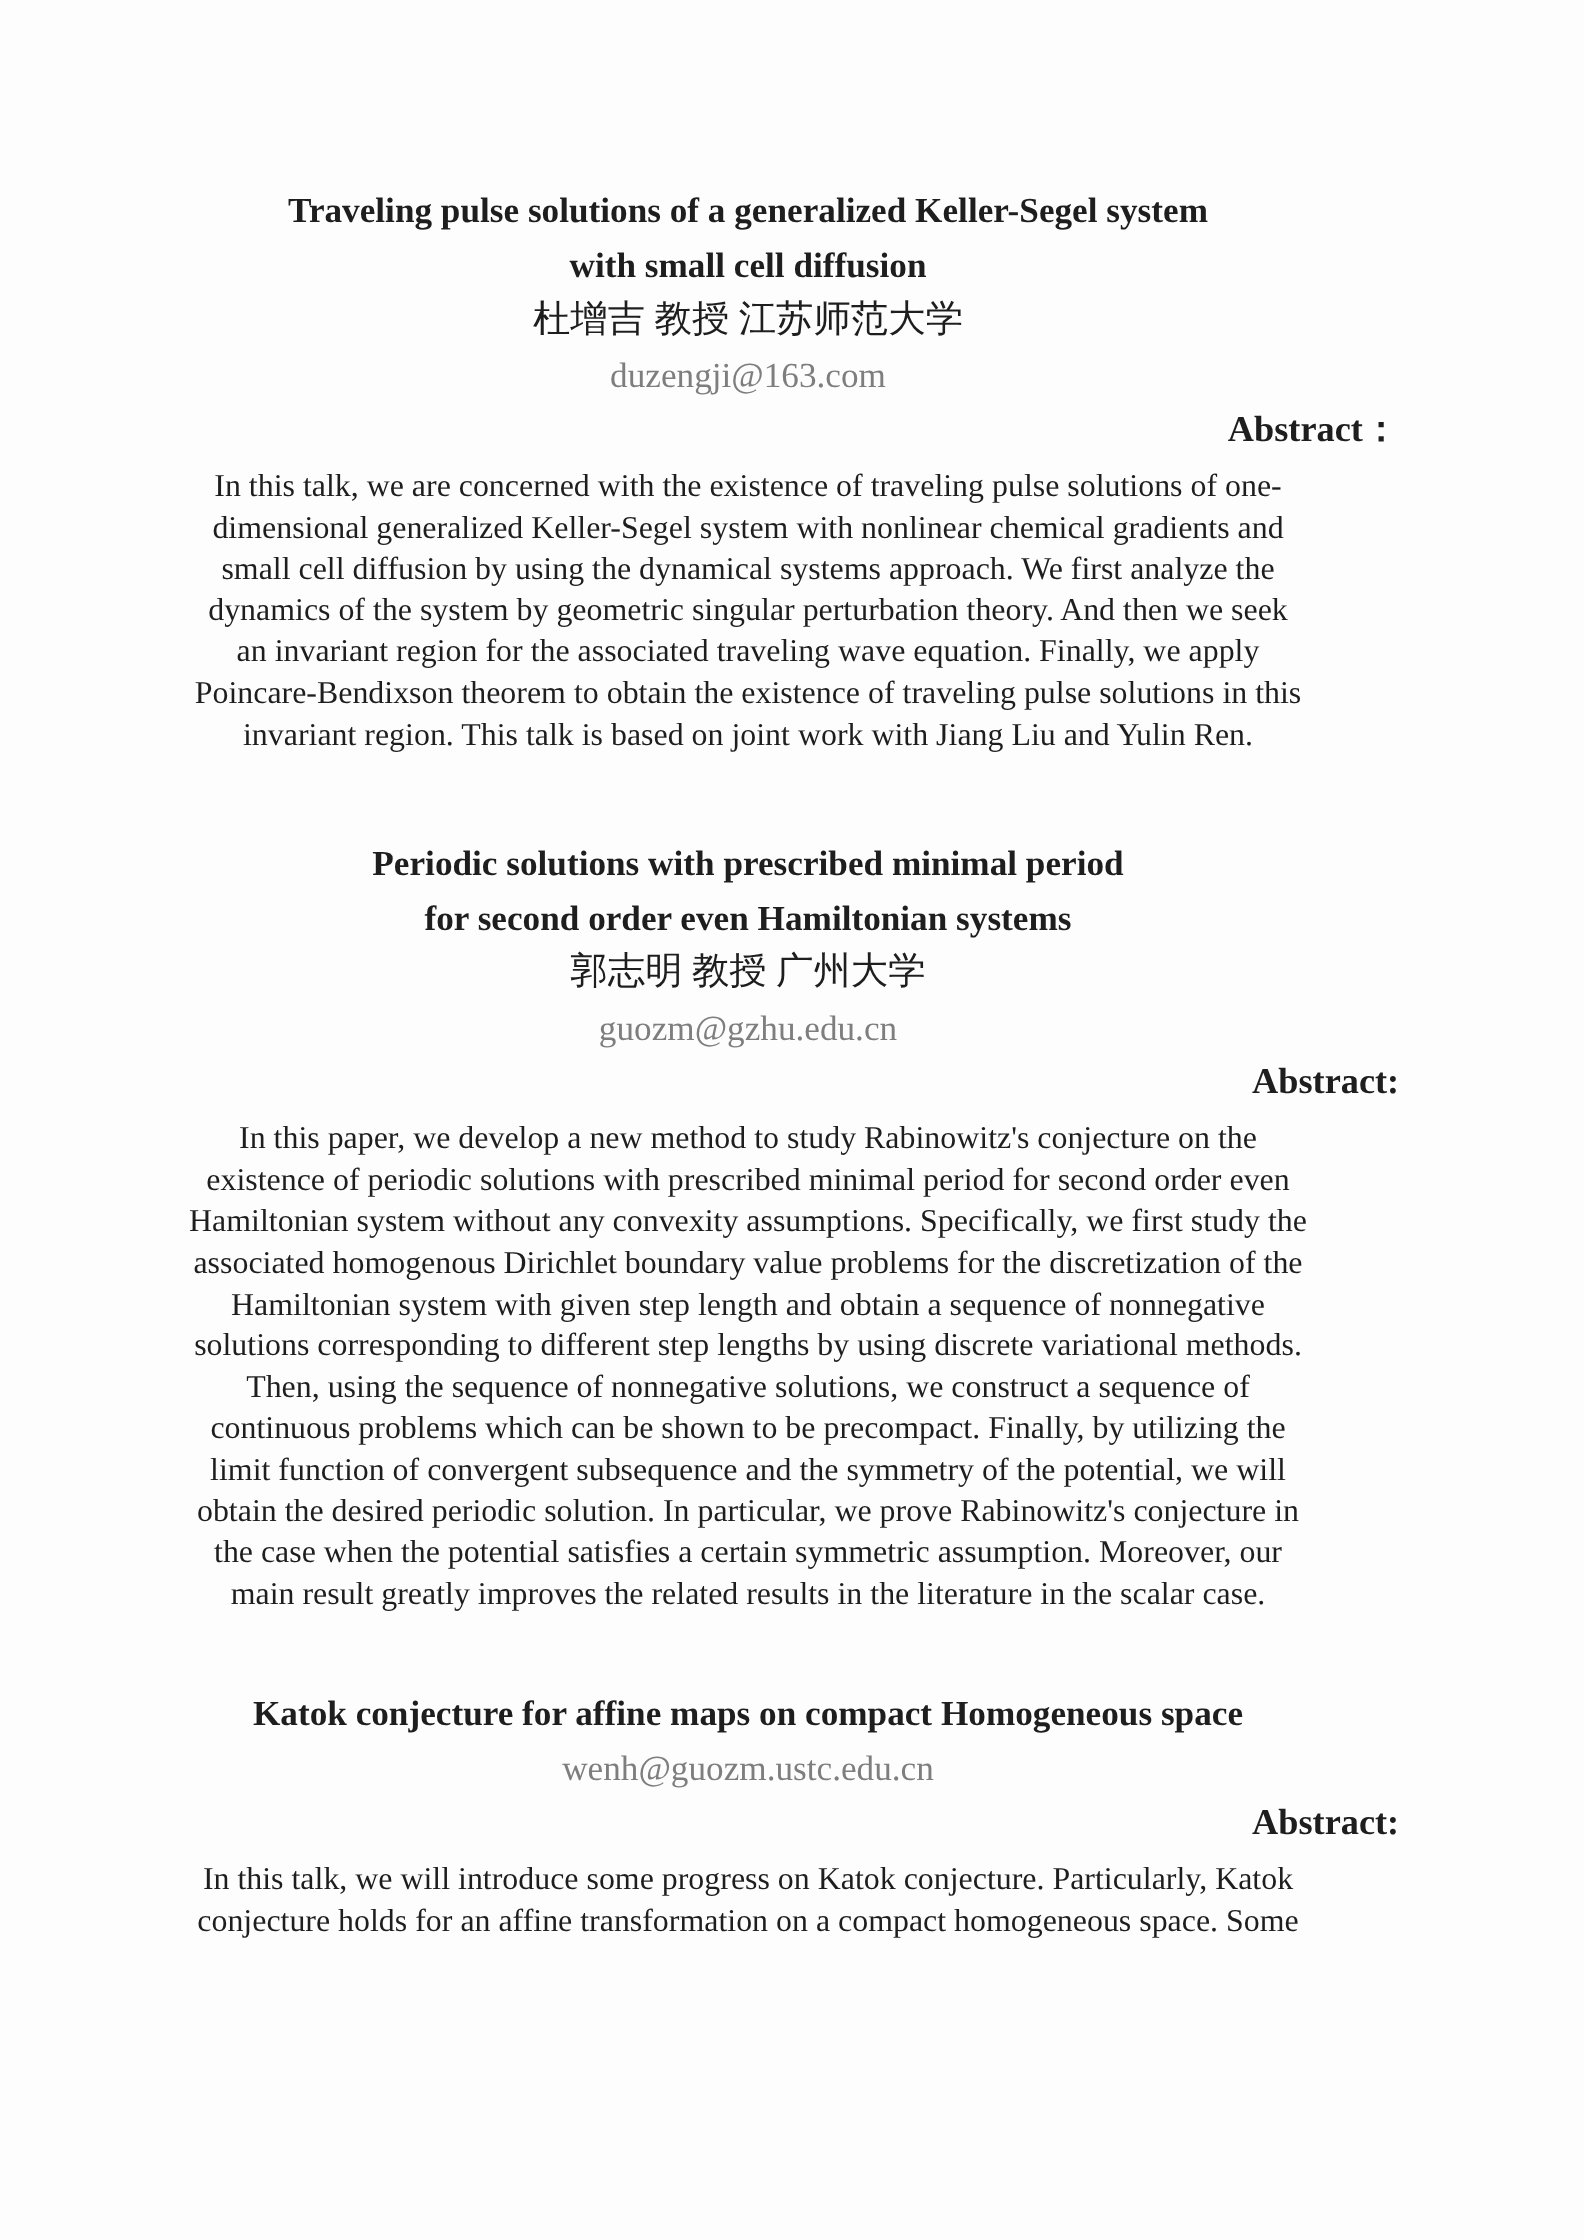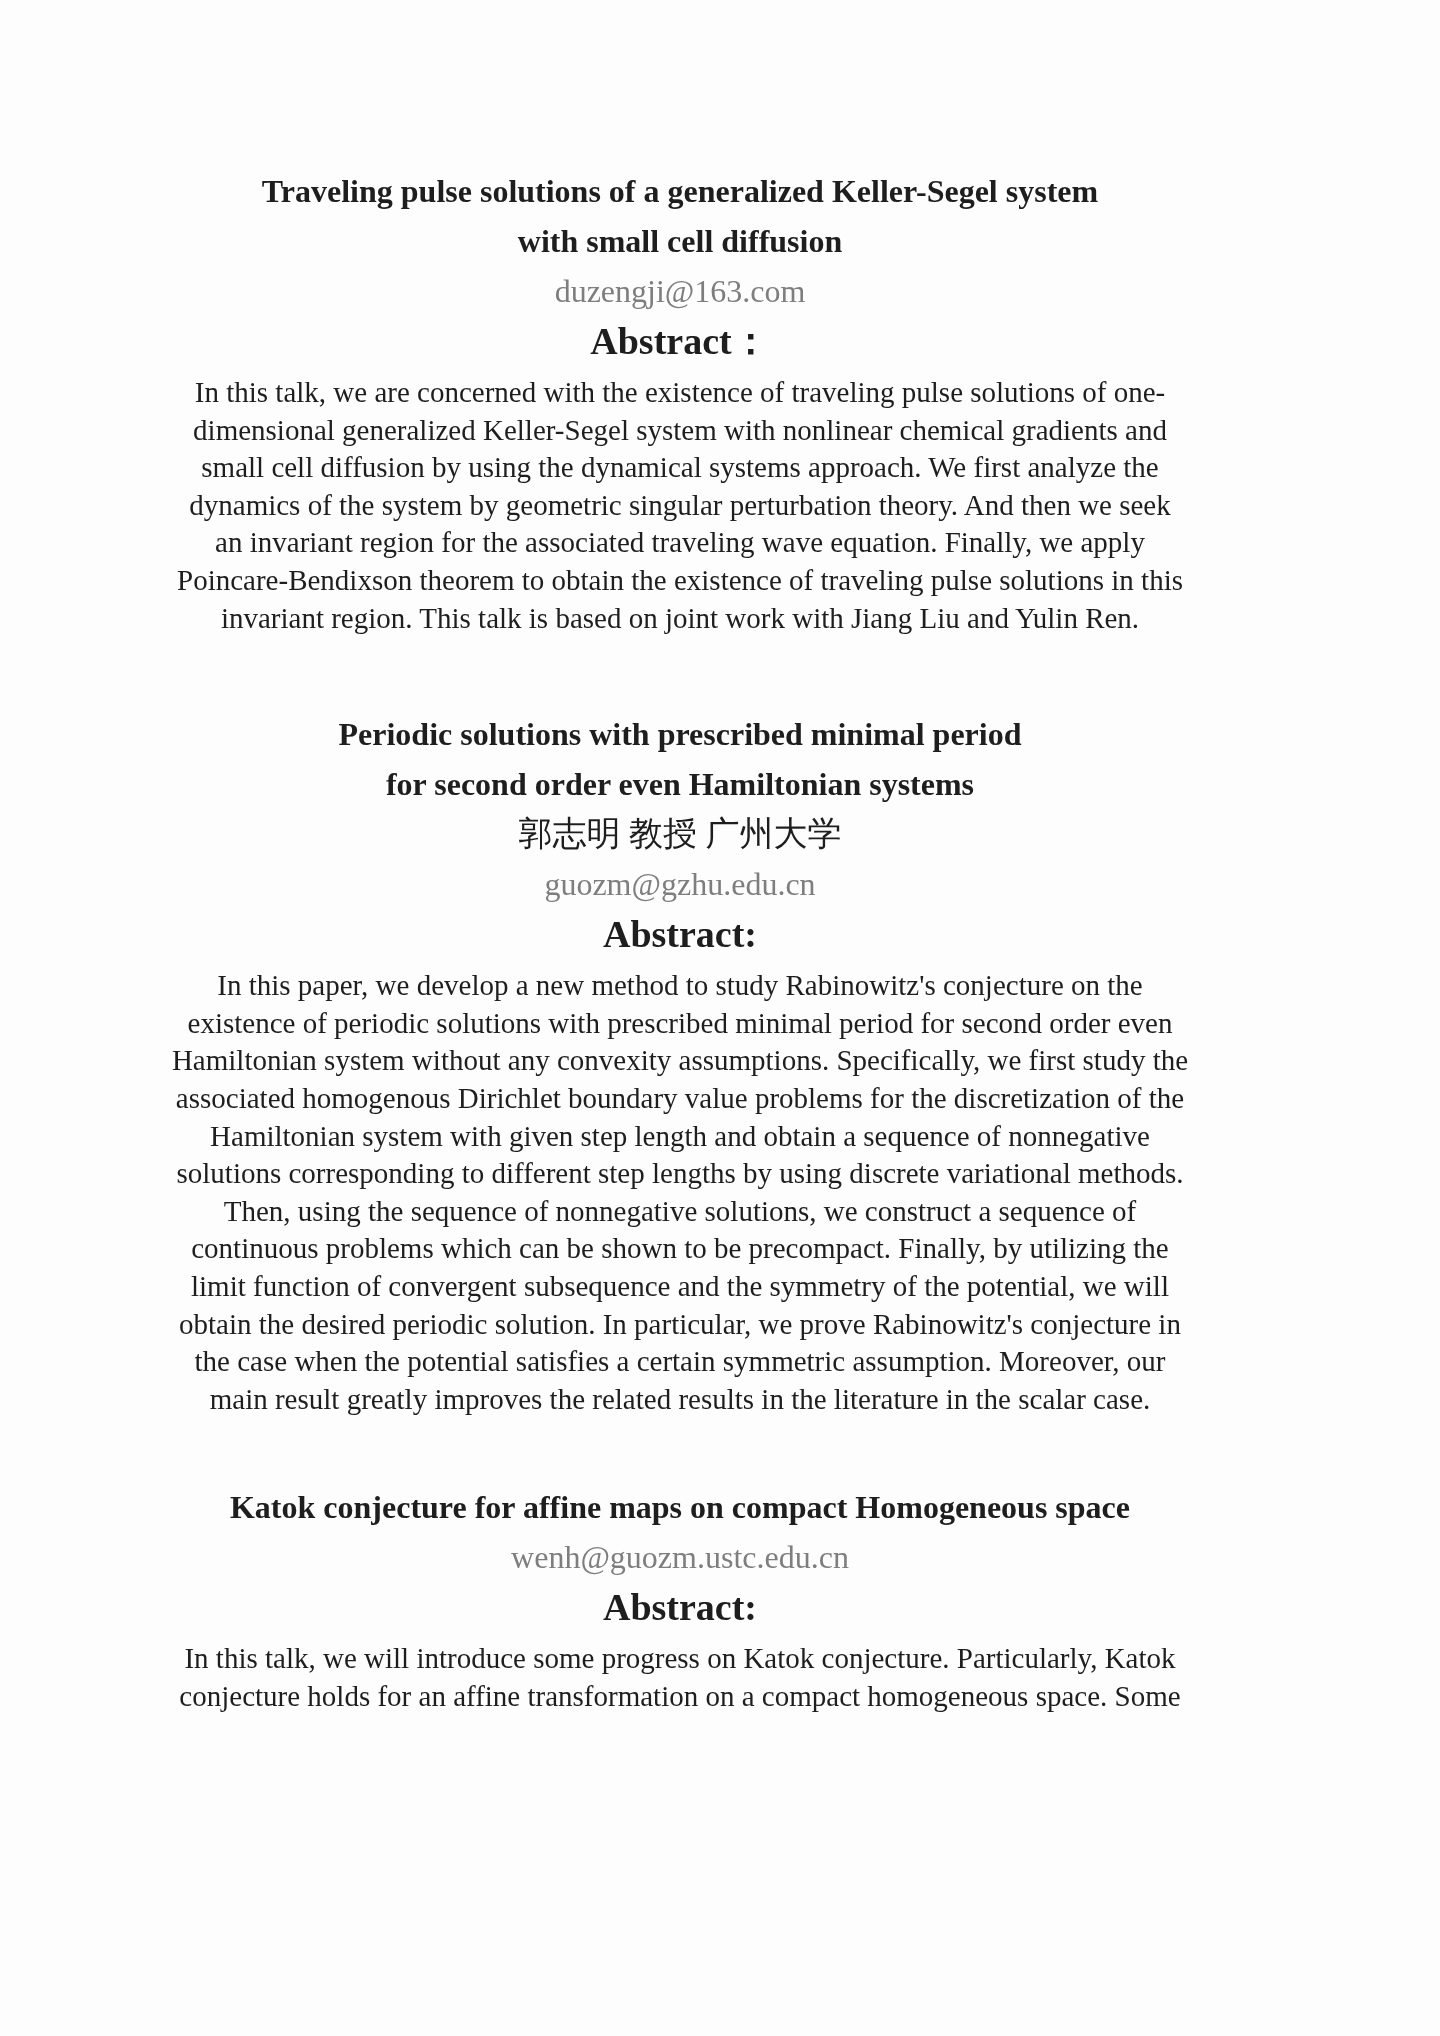--- a/index.html
+++ b/index.html
@@ -36,43 +36,44 @@
     white-space: nowrap;
   }
   .email {
     font-size: 32px;
     line-height: 50px;
     text-align: center;
     color: #7e7e7e;
     white-space: nowrap;
   }
   .abs-label {
-    font-size: 38px;
+    font-size: 33px;
     font-weight: 700;
     line-height: 50px;
-    text-align: center;
+    text-align: right;
   }
   .abs-body { margin-top: 8px; }
   .abs-line {
     font-size: 29px;
     line-height: 37.6px;
     text-align: center;
     white-space: nowrap;
   }
 </style>
 </head>
 <body>
 
 <div class="page">
 
   <section class="talk talk-1">
     <div>
       <div class="title-line">Traveling pulse solutions of a generalized Keller-Segel system</div>
       <div class="title-line">with small cell diffusion</div>
     </div>
+    <div class="speaker">杜增吉 教授 江苏师范大学</div>
     <div class="email">duzengji@163.com</div>
     <div class="abs-label">Abstract：</div>
     <div class="abs-body">
       <div class="abs-line">In this talk, we are concerned with the existence of traveling pulse solutions of one-</div>
       <div class="abs-line">dimensional generalized Keller-Segel system with nonlinear chemical gradients and</div>
       <div class="abs-line">small cell diffusion by using the dynamical systems approach. We first analyze the</div>
       <div class="abs-line">dynamics of the system by geometric singular perturbation theory. And then we seek</div>
       <div class="abs-line">an invariant region for the associated traveling wave equation. Finally, we apply</div>
       <div class="abs-line">Poincare-Bendixson theorem to obtain the existence of traveling pulse solutions in this</div>
       <div class="abs-line">invariant region. This talk is based on joint work with Jiang Liu and Yulin Ren.</div>

